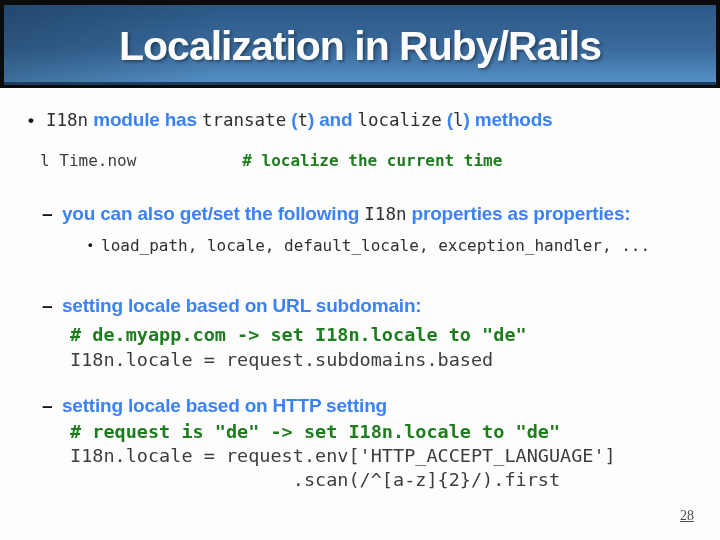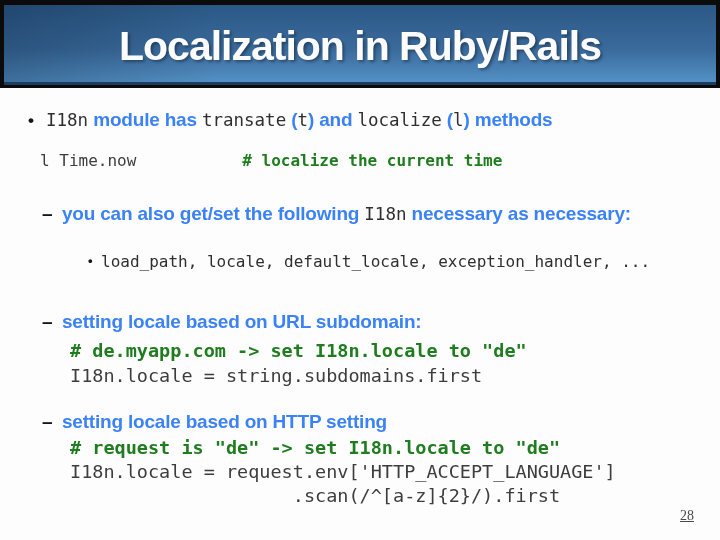--- a/index.html
+++ b/index.html
@@ -26,21 +26,21 @@
   }
   
   .slide-body{padding:0 10px 0 28px;}
   .line{line-height:26px;}
   .marker{display:inline-block;color:#151515;}
   .m1{width:18px;font-size:17px;font-weight:600;}
   .mdash{width:20px;font-size:19px;font-weight:600;}
   .msub{width:13px;font-size:13px;font-weight:600;vertical-align:2px;}
   .b1{margin-top:19px;}
   .b2{margin-top:28px;margin-left:14px;}
-  .sub{margin-top:22px;margin-left:60px;line-height:22px;}
+  .sub{margin-top:6px;margin-left:60px;line-height:22px;}
   .b3{margin-top:36px;margin-left:14px;}
   .b4{margin-top:21px;margin-left:14px;}
   
   .seg-sans{font-family:"Liberation Sans",sans-serif;font-weight:600;font-size:19px;color:#3b82f6;letter-spacing:-0.2px;}
   .seg-mono{font-family:"DejaVu Sans Mono",monospace;font-size:17.5px;color:#2f2f2f;}
   .seg-monosm{font-family:"DejaVu Sans Mono",monospace;font-size:16px;color:#2f2f2f;}
   .seg-code{font-family:"DejaVu Sans Mono",monospace;color:#3d3d3d;}
   .seg-comment{font-family:"DejaVu Sans Mono",monospace;color:#1f7c1f;font-weight:bold;}
   
   .codeblock .cline{white-space:pre;}
@@ -69,34 +69,34 @@
 
     <div class="line b1">
       <span class="marker m1">•</span><span><span class="seg-mono">I18n</span><span class="seg-sans"> module has </span><span class="seg-mono">transate</span><span class="seg-sans"> (</span><span class="seg-mono">t</span><span class="seg-sans">) and </span><span class="seg-mono">localize</span><span class="seg-sans"> (</span><span class="seg-mono">l</span><span class="seg-sans">) methods</span></span>
     </div>
 
     <div class="codeblock code1">
       <div class="cline"><span class="seg-code">l Time.now           </span><span class="seg-comment"># localize the current time</span></div>
     </div>
 
     <div class="line b2">
-      <span class="marker mdash">–</span><span><span class="seg-sans">you can also get/set the following </span><span class="seg-mono">I18n</span><span class="seg-sans"> necessary as necessary:</span></span>
+      <span class="marker mdash">–</span><span><span class="seg-sans">you can also get/set the following </span><span class="seg-mono">I18n</span><span class="seg-sans"> properties as properties:</span></span>
     </div>
 
     <div class="line sub">
       <span class="marker msub">•</span><span><span class="seg-monosm">load_path, locale, default_locale, exception_handler, ...</span></span>
     </div>
 
     <div class="line b3">
       <span class="marker mdash">–</span><span><span class="seg-sans">setting locale based on URL subdomain:</span></span>
     </div>
 
     <div class="codeblock code3">
       <div class="cline"><span class="seg-comment"># de.myapp.com -&gt; set I18n.locale to "de"</span></div>
-      <div class="cline"><span class="seg-code">I18n.locale = string.subdomains.first</span></div>
+      <div class="cline"><span class="seg-code">I18n.locale = request.subdomains.based</span></div>
     </div>
 
     <div class="line b4">
       <span class="marker mdash">–</span><span><span class="seg-sans">setting locale based on HTTP setting</span></span>
     </div>
 
     <div class="codeblock code4">
       <div class="cline"><span class="seg-comment"># request is "de" -&gt; set I18n.locale to "de"</span></div>
       <div class="cline"><span class="seg-code">I18n.locale = request.env['HTTP_ACCEPT_LANGUAGE']</span></div>
       <div class="cline"><span class="seg-code">                    .scan(/^[a-z]{2}/).first</span></div>

